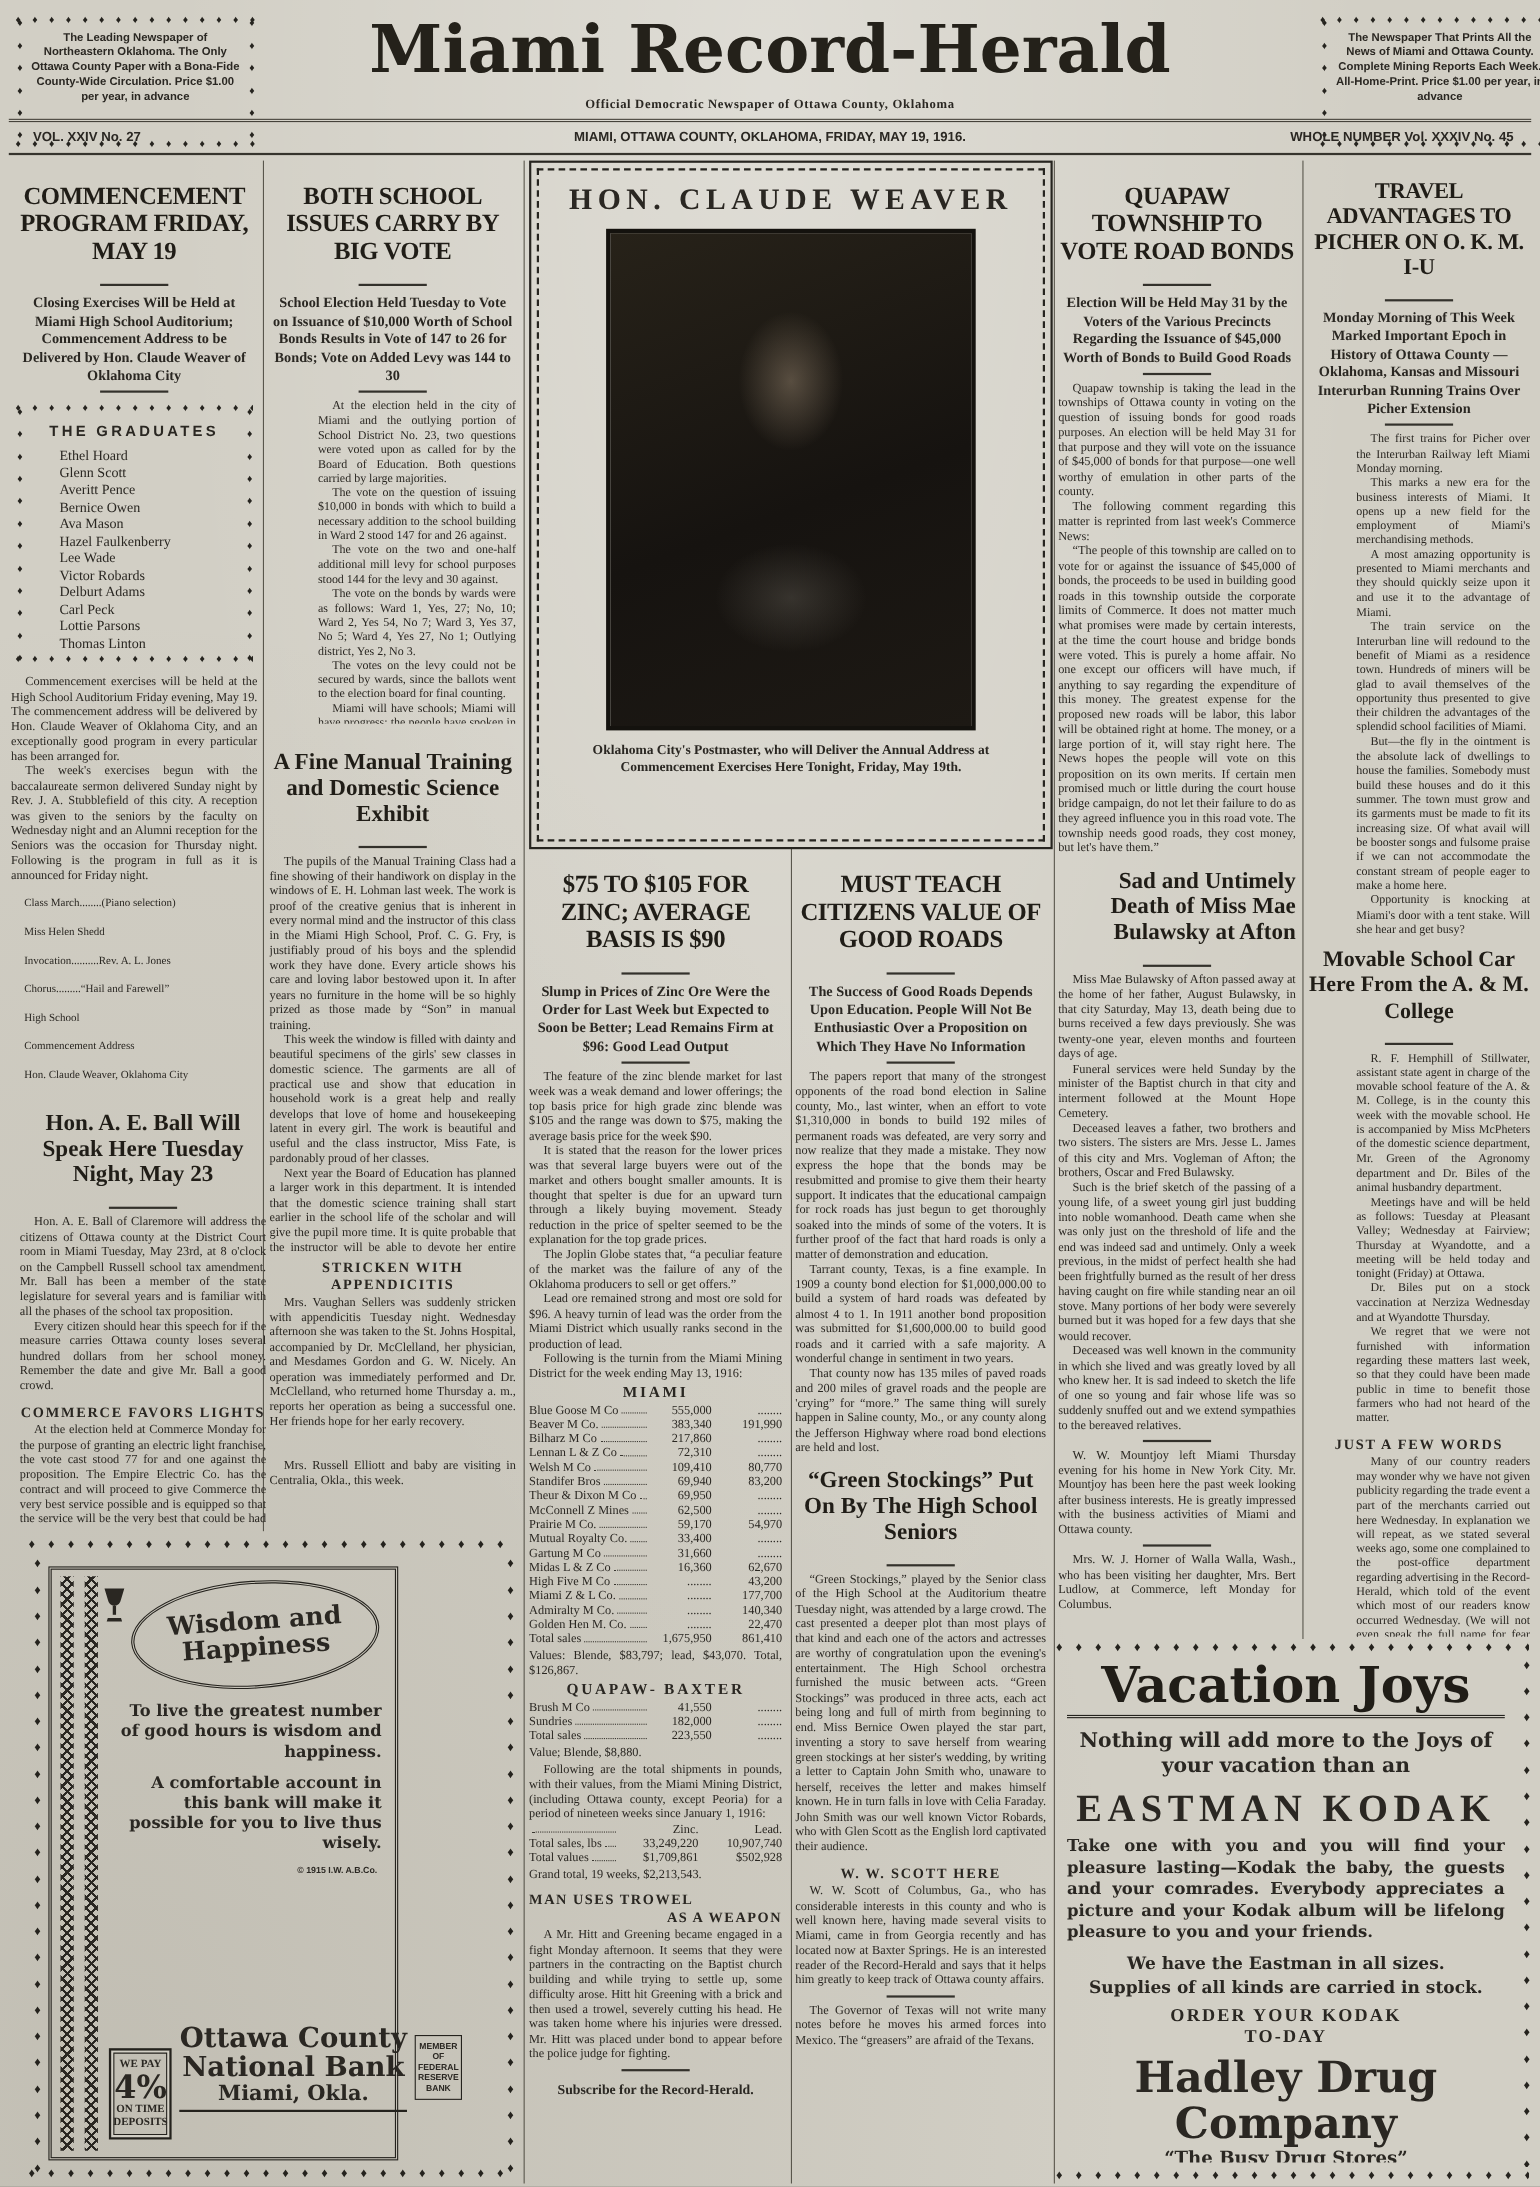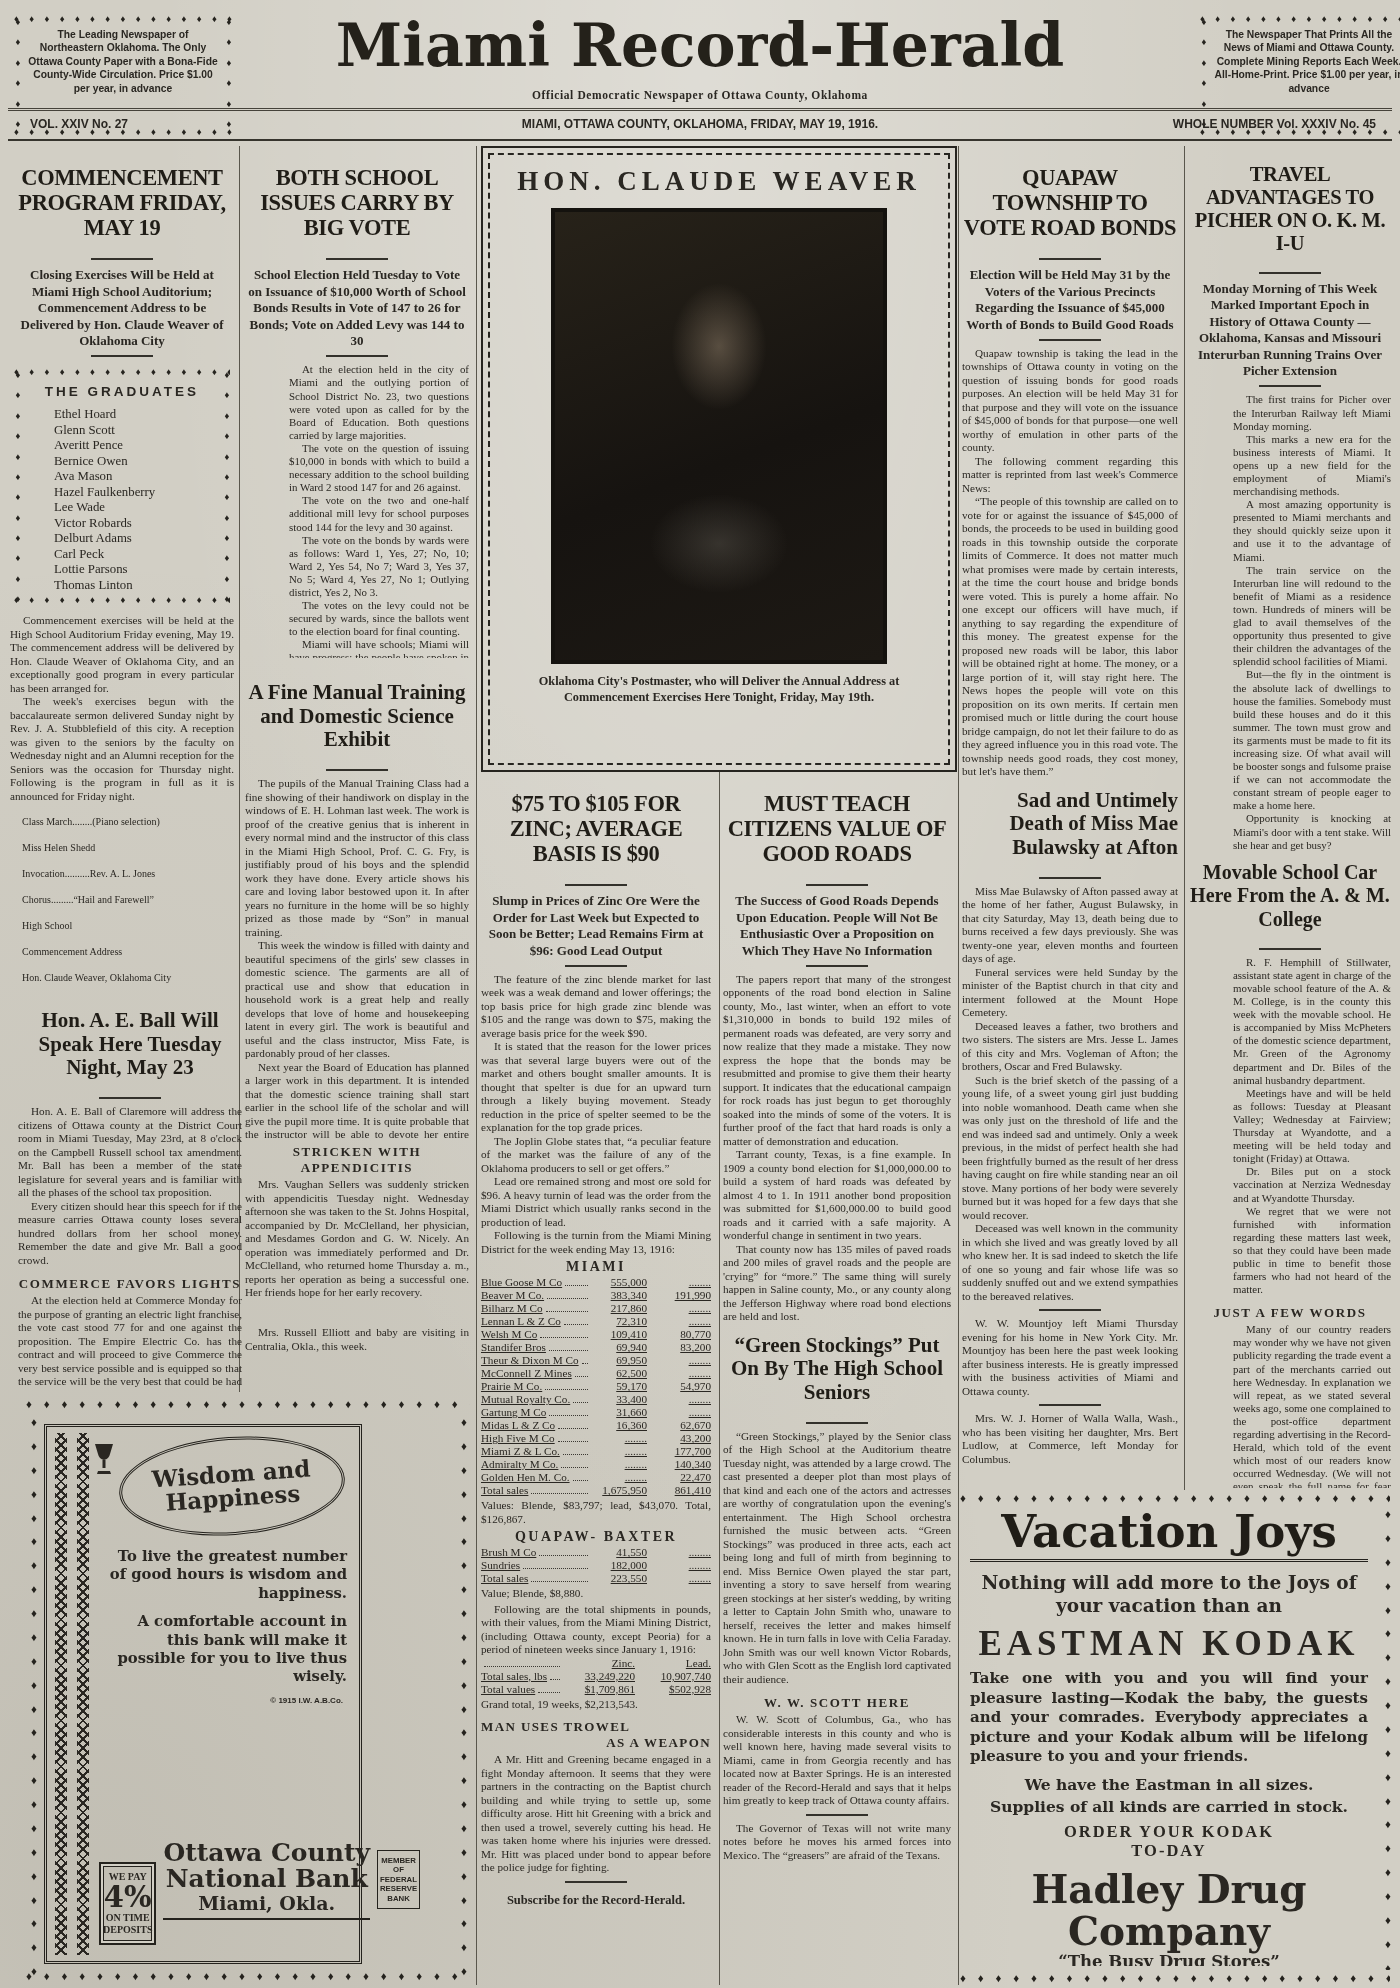--- a/index.html
+++ b/index.html
@@ -47,21 +47,21 @@
   .tight .bp{font-size:10.9px;line-height:13.1px;margin-left:44px;}
   .sh{font:bold 13px/16px "Liberation Serif",serif;text-align:center;letter-spacing:1.6px;margin:9px 0 2px;}
   .subscribe{font:bold 12.5px/16px "Liberation Serif",serif;text-align:center;margin-top:9px;}
 
   .gframe{position:relative;margin:10px 2px 8px;padding:17px 14px 13px;}
   .gtitle{font:bold 13.5px/16px "Liberation Sans",sans-serif;letter-spacing:3px;text-align:center;margin-bottom:7px;}
   .gname{font-size:12.8px;line-height:15.5px;padding-left:28px;}
   .prog{font-size:10px;line-height:13.9px;margin:12px;}
 
   .thead{font:bold 14px/16px "Liberation Serif",serif;text-align:center;letter-spacing:2.5px;margin:3px 0 1px;}
-  .mrow{display:flex;align-items:baseline;font-size:11.2px;line-height:13px;text-decoration:underline;}
+  .mrow{display:flex;align-items:baseline;font-size:11.2px;line-height:13px;}
   .mn{white-space:nowrap;}
   .md{flex:1;border-bottom:1.5px dotted #3c3933;margin:0 3px 3px;}
   .mz{width:56px;text-align:right;white-space:nowrap;}
   .ml{width:64px;text-align:right;white-space:nowrap;}
   .mval{font-size:11.2px;line-height:13.4px;text-align:justify;margin:2px 0;}
 
   .trl1{font:bold 13px/16px "Liberation Serif",serif;letter-spacing:1.4px;text-align:left;margin-top:8px;}
   .trl2{font:bold 13px/16px "Liberation Serif",serif;letter-spacing:1.4px;text-align:right;margin-bottom:2px;}
 
   

